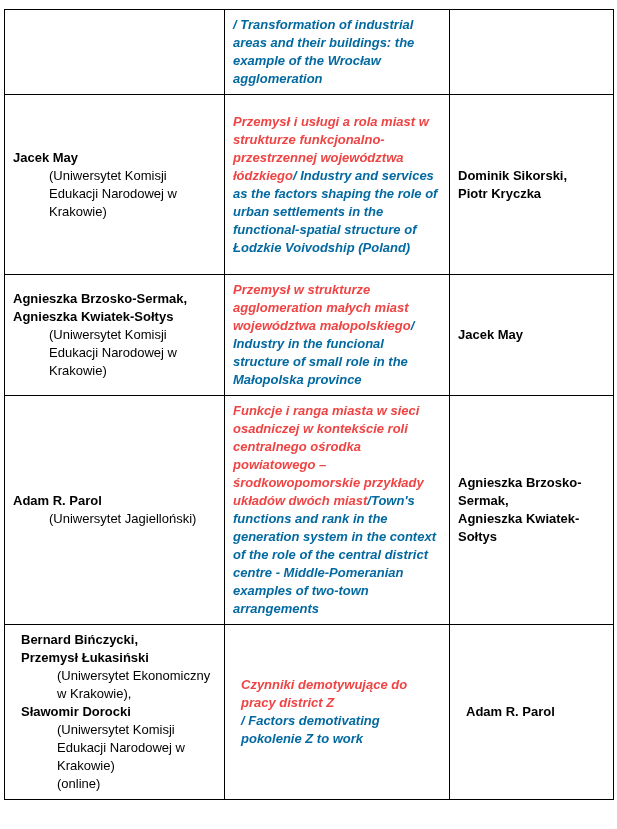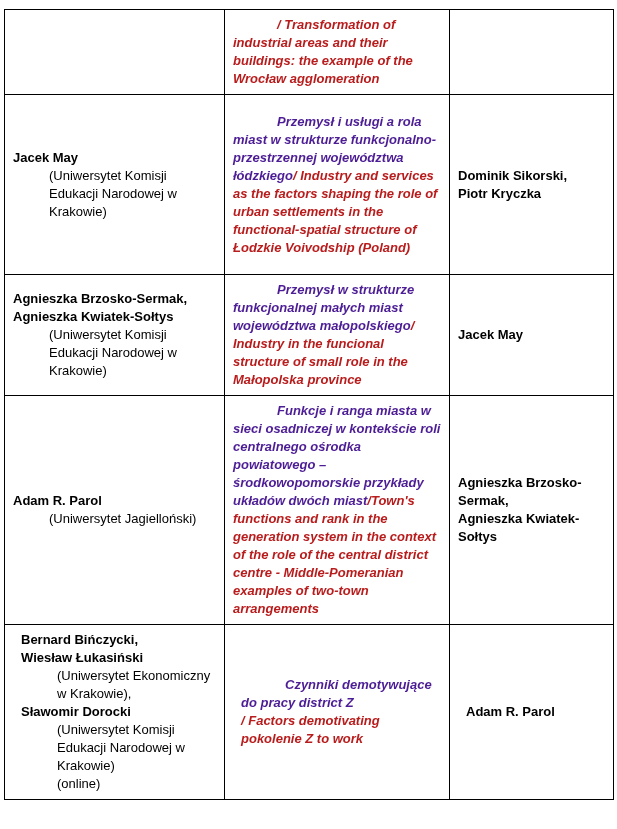--- a/index.html
+++ b/index.html
@@ -36,27 +36,26 @@
   tr.r4 td { height: 222px; }
   tr.r5 td { height: 156px; padding-left: 16px; }
 
   .name { font-weight: 700; }
   .aff  { font-weight: 400; margin-left: 36px; }
 
   p.title { margin: 0; }
   .pl {
     font-weight: 700;
     font-style: italic;
-    color: #4c1d95;
-    margin-left: 44px;
+    color: #ef4444;
   }
   .en {
     font-weight: 700;
     font-style: italic;
-    color: #b91c1c;
+    color: #0369a1;
   }
   .en.nl { display: block; }
 
   .disc-line { font-weight: 700; }
 </style>
 </head>
 <body>
 
 <div class="page">
   <table class="program">
@@ -89,21 +88,21 @@
         </td>
       </tr>
 
       <tr class="r3">
         <td>
           <div class="name">Agnieszka Brzosko-Sermak,</div>
           <div class="name">Agnieszka Kwiatek-Sołtys</div>
           <div class="aff">(Uniwersytet Komisji Edukacji Narodowej w Krakowie)</div>
         </td>
         <td>
-          <p class="title"><span class="pl">Przemysł w strukturze funkcjonalnej małych miast województwa małopolskiego</span><span class="en">/ Industry in the funcional structure of small role in the Małopolska province</span></p>
+          <p class="title"><span class="pl">Przemysł w strukturze agglomeration małych miast województwa małopolskiego</span><span class="en">/ Industry in the funcional structure of small role in the Małopolska province</span></p>
         </td>
         <td>
           <div class="disc-line">Jacek May</div>
         </td>
       </tr>
 
       <tr class="r4">
         <td>
           <div class="name">Adam R. Parol</div>
           <div class="aff">(Uniwersytet Jagielloński)</div>
@@ -113,21 +112,21 @@
         </td>
         <td>
           <div class="disc-line">Agnieszka Brzosko-Sermak,</div>
           <div class="disc-line">Agnieszka Kwiatek-Sołtys</div>
         </td>
       </tr>
 
       <tr class="r5">
         <td>
           <div class="name">Bernard Bińczycki,</div>
-          <div class="name">Wiesław Łukasiński</div>
+          <div class="name">Przemysł Łukasiński</div>
           <div class="aff">(Uniwersytet Ekonomiczny w Krakowie),</div>
           <div class="name">Sławomir Dorocki</div>
           <div class="aff">(Uniwersytet Komisji Edukacji Narodowej w Krakowie)</div>
           <div class="aff">(online)</div>
         </td>
         <td>
           <p class="title"><span class="pl">Czynniki demotywujące do pracy district Z</span><span class="en nl">/ Factors demotivating pokolenie Z to work</span></p>
         </td>
         <td>
           <div class="disc-line">Adam R. Parol</div>

